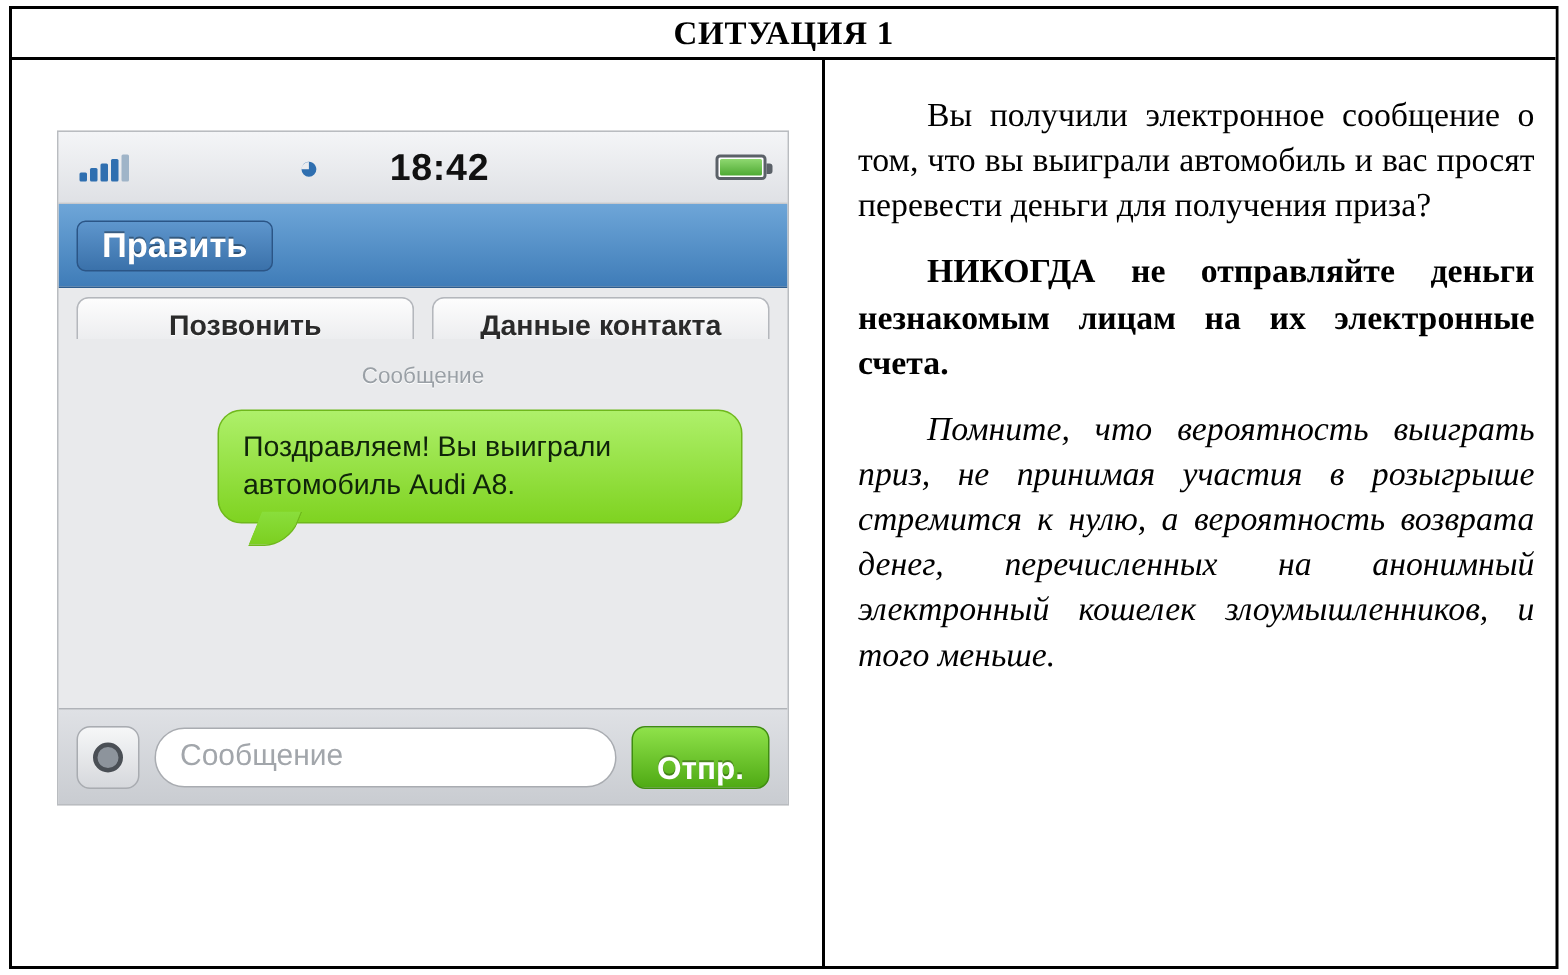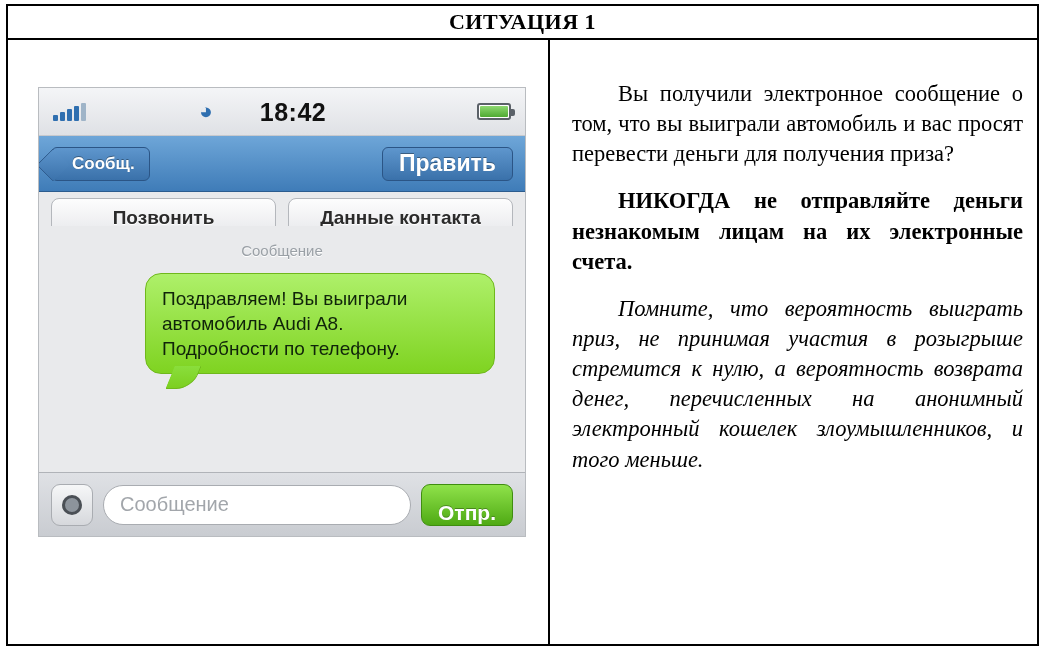--- a/index.html
+++ b/index.html
@@ -298,21 +298,21 @@
   
   .p {
     font-family: "Liberation Serif", serif;
     font-size: 22.5px;
     line-height: 1.34;
     color: #000;
     text-align: justify;
     text-justify: inter-word;
     margin: 0 0 14px 0;
   }
-  .p.indent { text-indent: 46px; margin-top: 17px; }
+  .p.indent { text-indent: 46px; }
   .p.bold { font-weight: bold; }
   .p.italic { font-style: italic; }
   .p-last { margin-bottom: 0; }
 </style>
 </head>
 <body>
 
 <div class="page">
   <div class="frame">
 
@@ -334,43 +334,39 @@
                 <i></i>
             </div>
             <div class="wifi">◕</div>
             <div class="clock">18:42</div>
             <div class="battery">
                 <div class="fill"></div>
               </div>
           </div>
 
           <div class="nav-bar">
-            <div class="btn-back">
-              <span>Сообщ.</span>
-            </div>
             <div class="btn-edit">
               <span>Править</span>
             </div>
           </div>
 
           <div class="action-row">
             <div class="action-btn">
               <span>Позвонить</span>
             </div>
             <div class="action-btn">
               <span>Данные контакта</span>
             </div>
           </div>
 
           <div class="thread">
             <div class="thread-label">Сообщение</div>
             <div class="bubble">
               <div>Поздравляем! Вы выиграли</div>
               <div>автомобиль Audi A8.</div>
-              <div>Подробности по телефону.</div>
             </div>
           </div>
 
           <div class="compose">
             <div class="cam-btn">
                 <div class="lens"></div>
               </div>
             <div class="msg-input">
               <span>Сообщение</span>
             </div>

